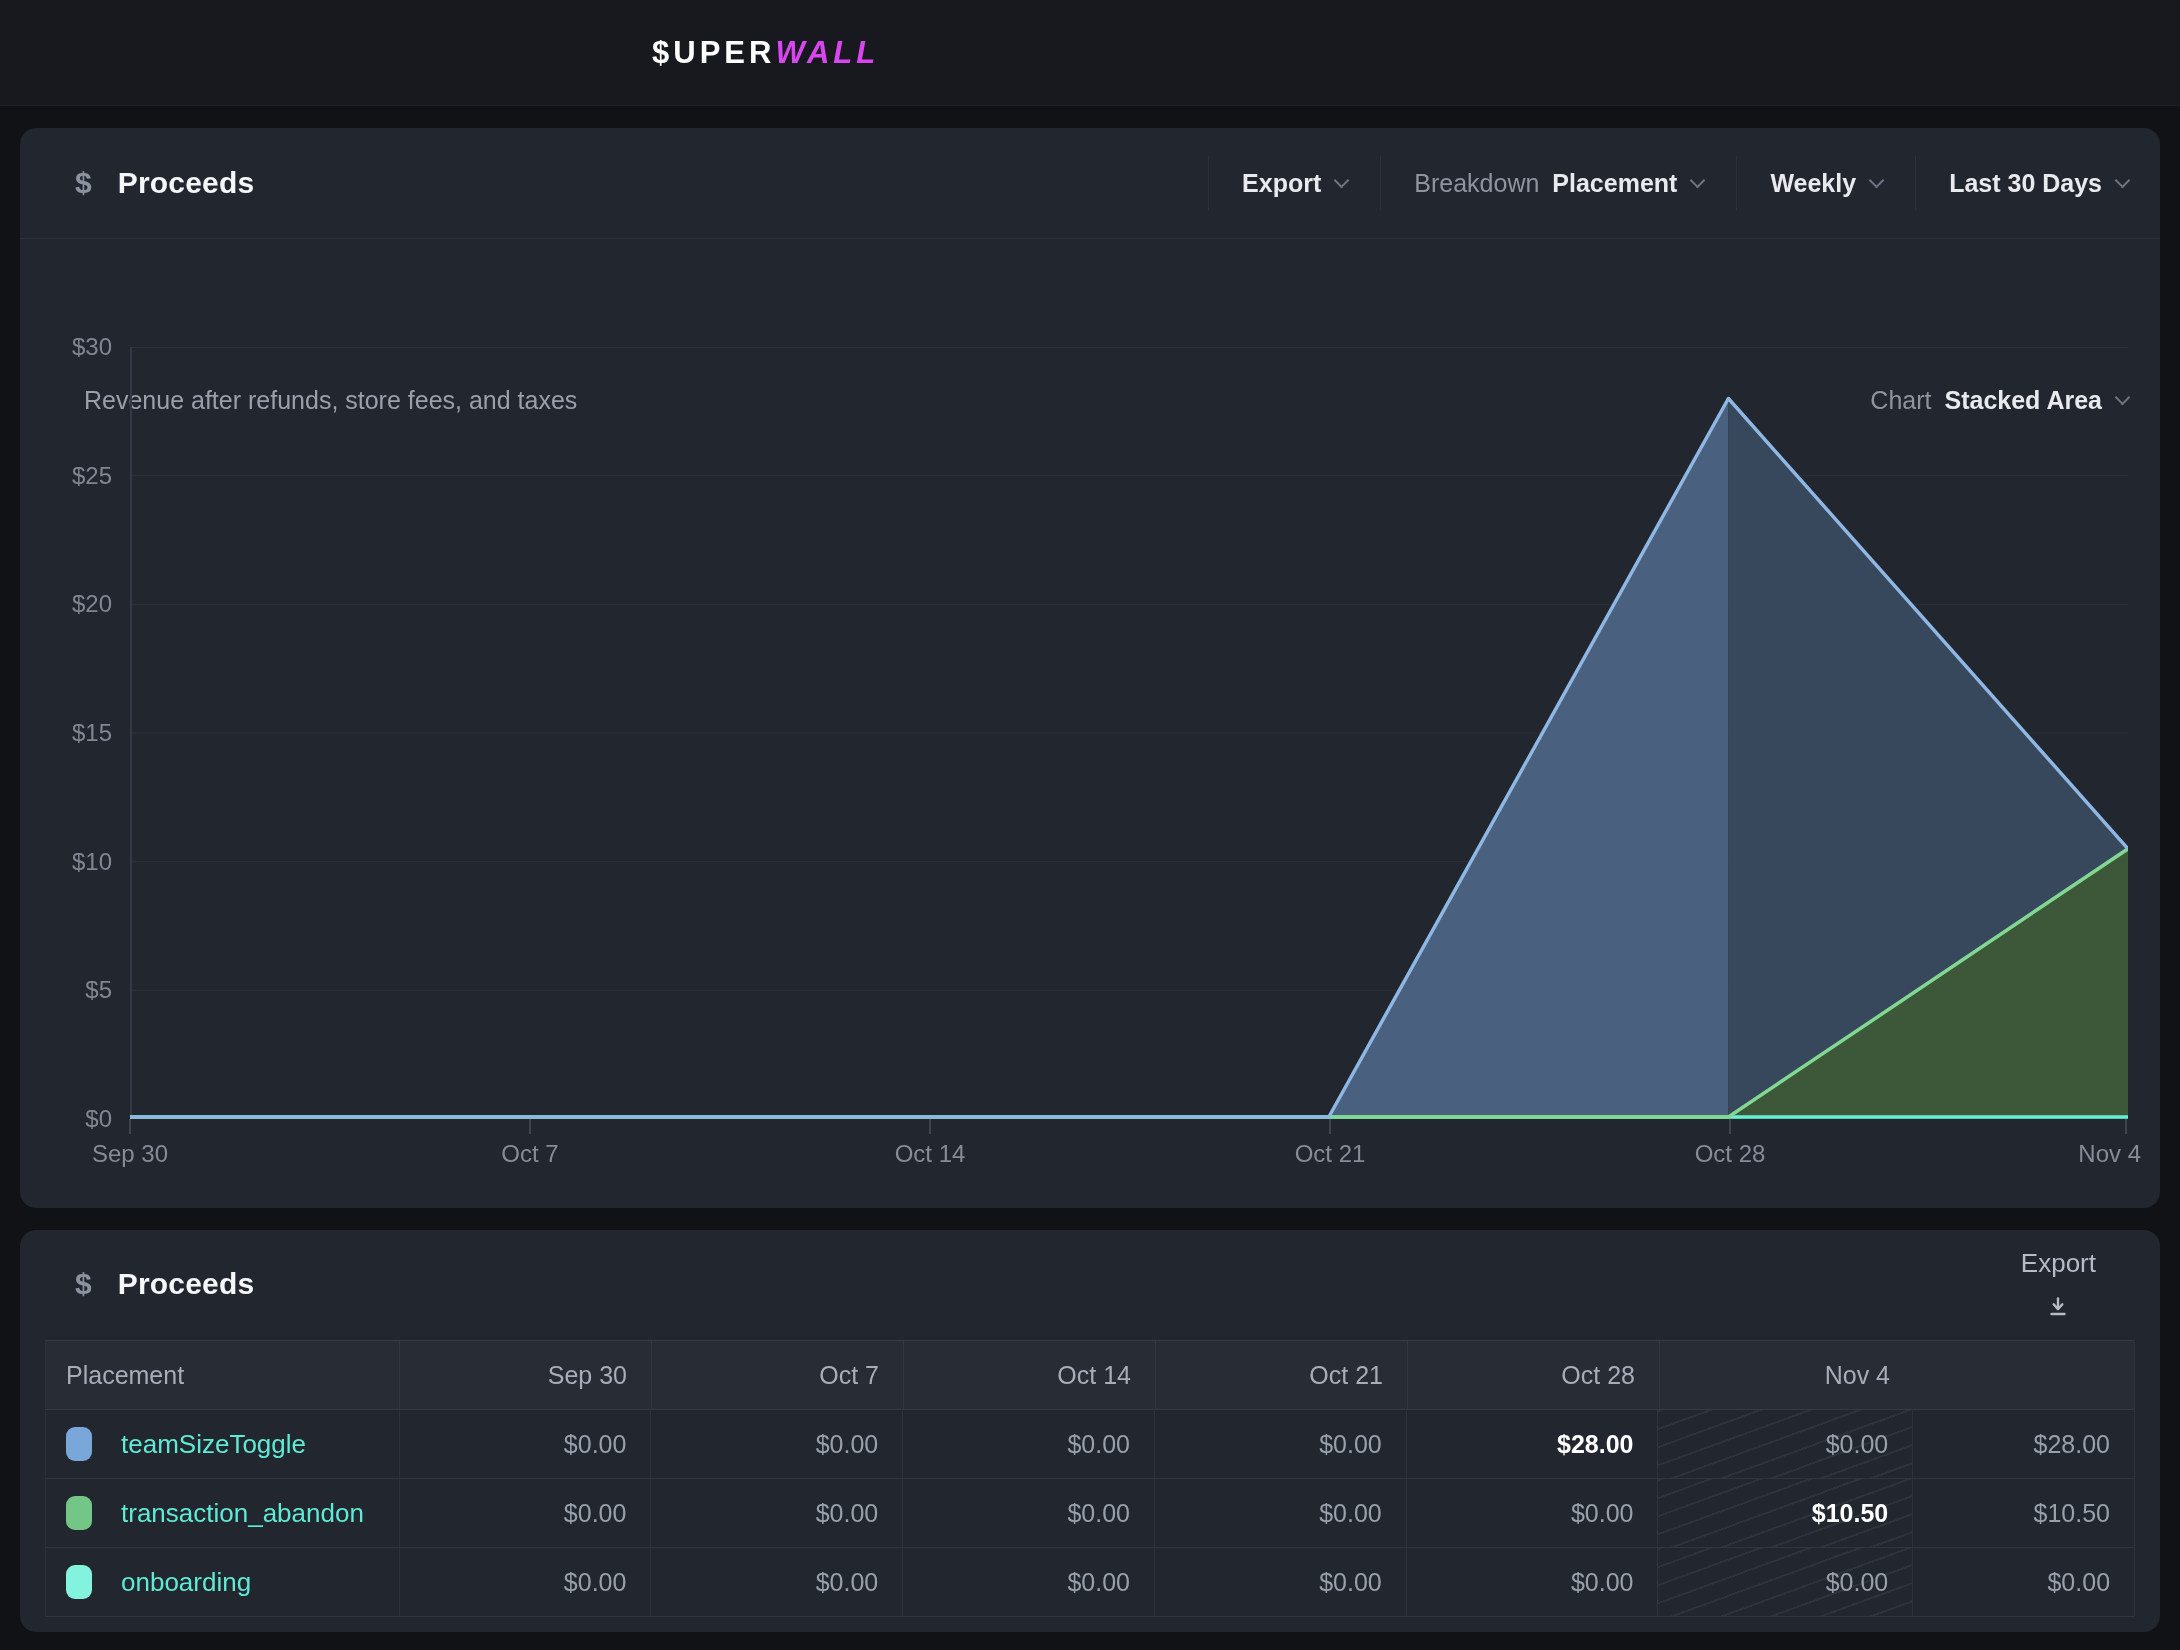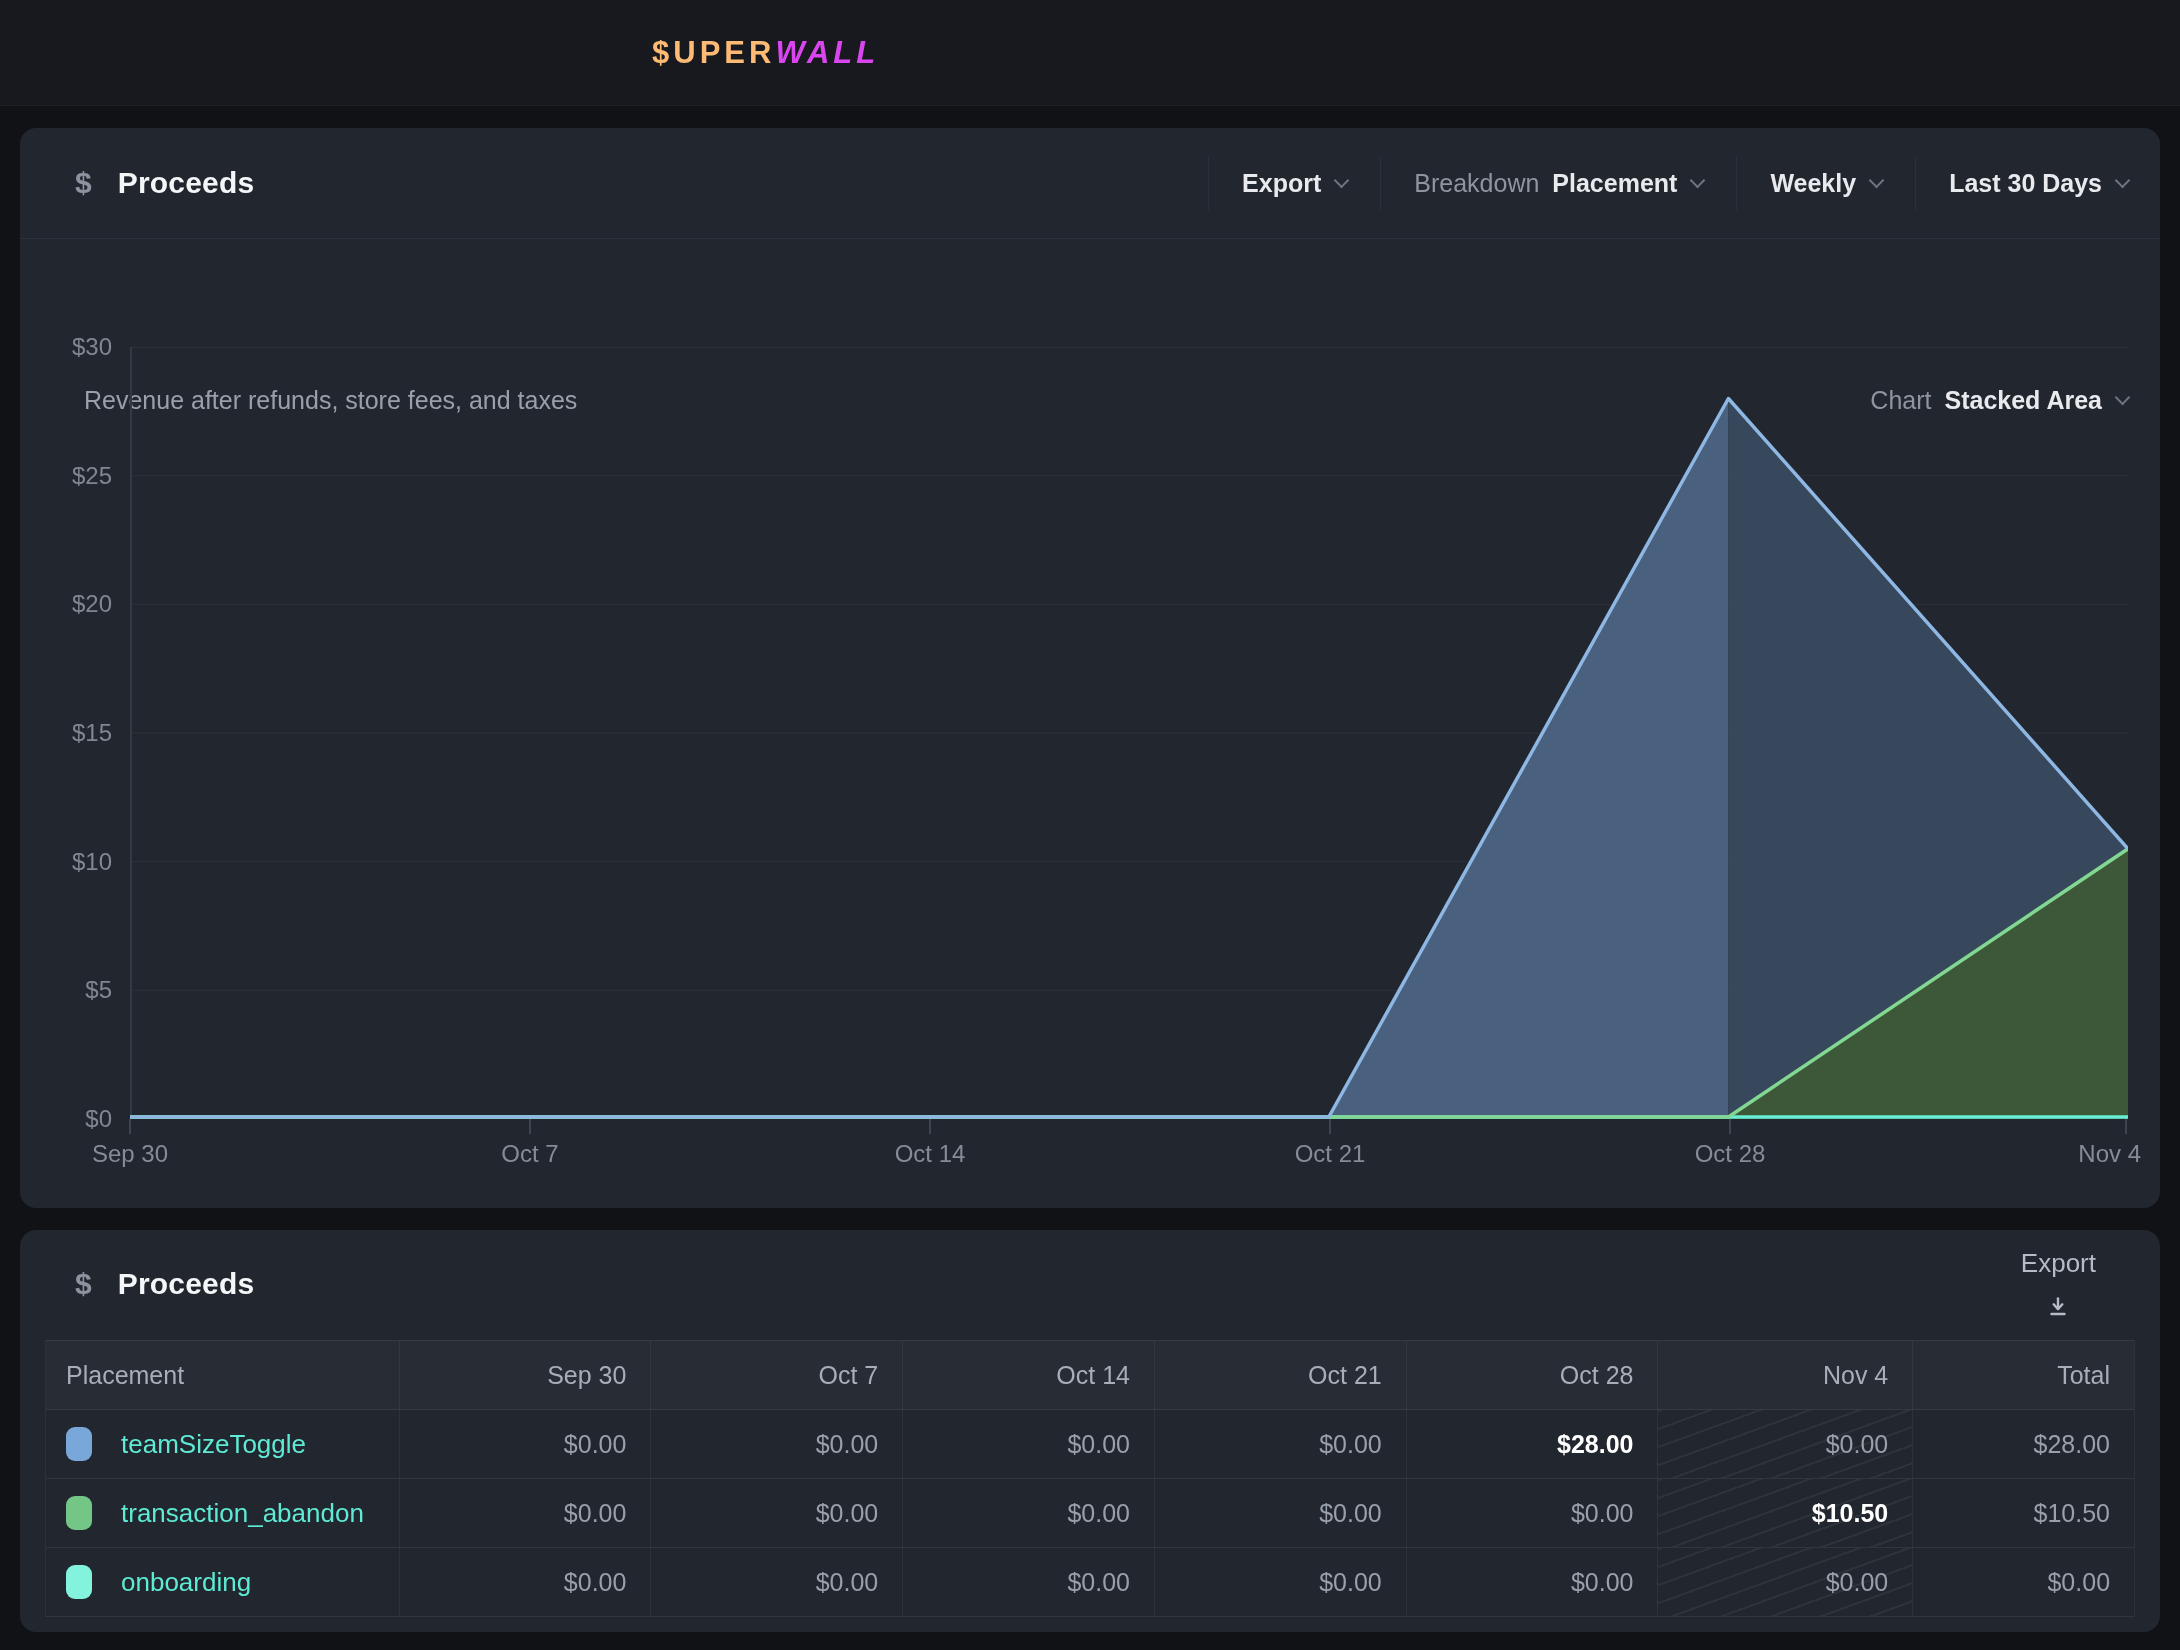--- a/index.html
+++ b/index.html
@@ -12,21 +12,21 @@
   }
   
   .topbar {
     position:absolute; left:0; top:0; width:2180px; height:106px;
     background:#17191f; border-bottom:1px solid rgba(255,255,255,0.03);
   }
   .logo {
     position:absolute; left:652px; top:0; height:106px; display:flex; align-items:center;
     font-size:31px; font-weight:700; letter-spacing:4px; cursor:pointer;
   }
-  .logo .accent { color:#fdba74; }
+  .logo .accent { color:#ffffff; }
   .logo .rest   { color:#d946ef;font-style:italic; }
   
   .card {
     position:absolute; left:20px; width:2140px;
     background:#22262e; border-radius:16px;
   }
   .chart-card { top:128px; height:1080px; }
   .table-card { top:1230px; height:402px; }
   .card-head {
     display:flex; align-items:center; justify-content:space-between;
@@ -208,21 +208,20 @@
 
     <div class="tbl">
       <div class="trow head">
         <div class="cell c0 th">Placement</div>
         <div class="cell c1 th">Sep 30</div>
         <div class="cell c2 th">Oct 7</div>
         <div class="cell c3 th">Oct 14</div>
         <div class="cell c4 th">Oct 21</div>
         <div class="cell c5 th">Oct 28</div>
         <div class="cell c6 th">Nov 4</div>
-        <div class="cell c7 th">Total</div>
       </div>
 
       <div class="trow">
         <div class="cell c0 name">
           <span class="sw sw-blue"></span>
           <span>teamSizeToggle</span>
         </div>
         <div class="cell c1 val">$0.00</div>
         <div class="cell c2 val">$0.00</div>
         <div class="cell c3 val">$0.00</div>

